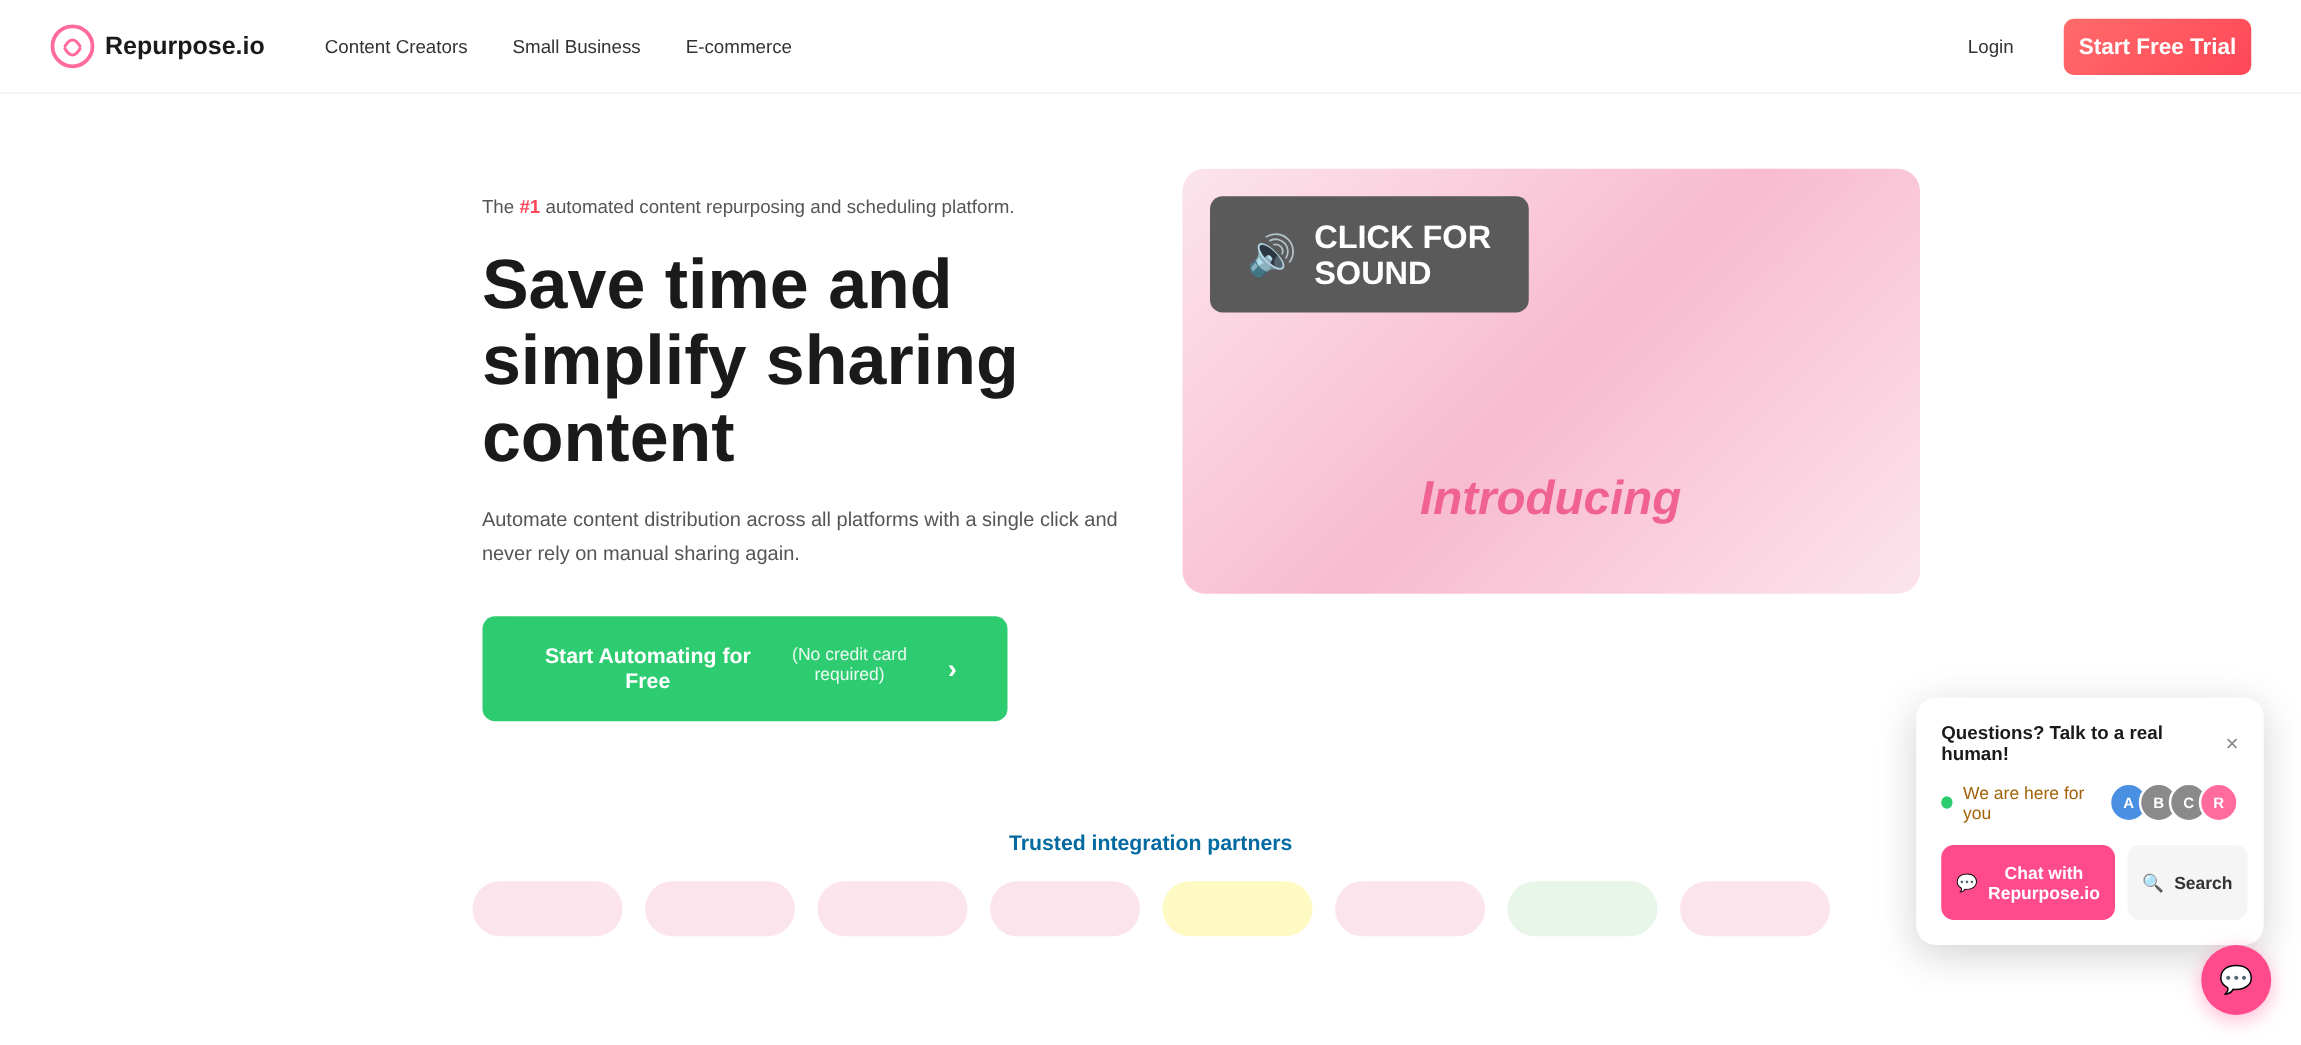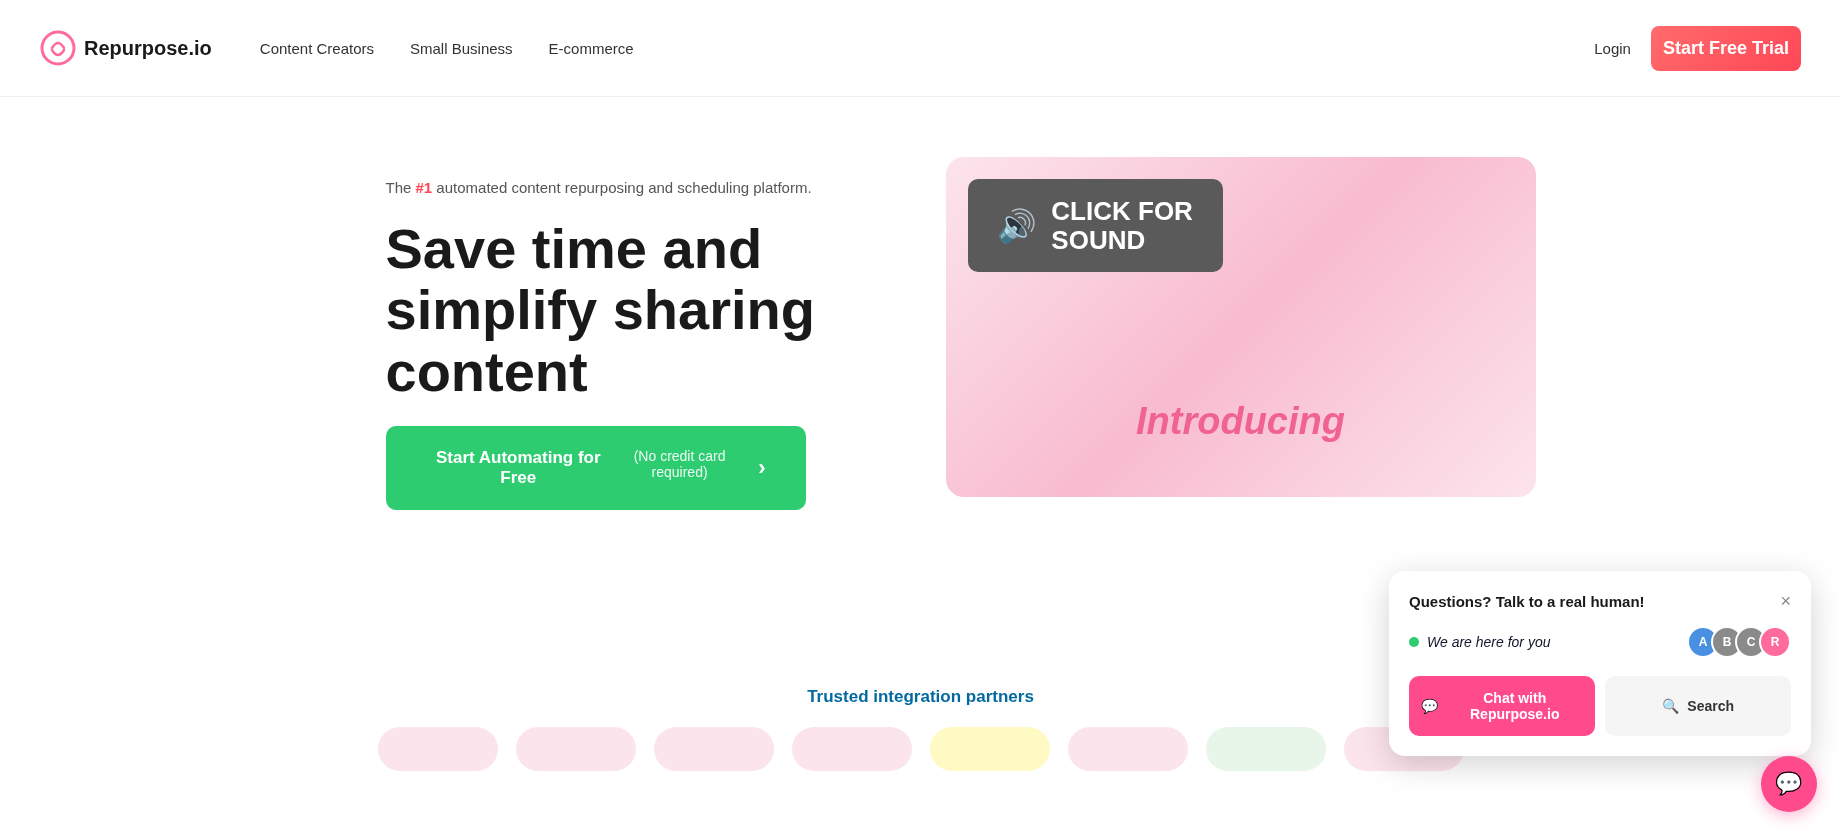--- a/index.html
+++ b/index.html
@@ -1,30 +1,30 @@
 <!DOCTYPE html>
 <html><head>
   <meta charset="utf-8">
   <style>
     * { margin: 0; padding: 0; box-sizing: border-box; }
     body { font-family: -apple-system, BlinkMacSystemFont, 'Segoe UI', sans-serif; background: #fff; overflow-x: hidden; }
 
     
     nav {
       display: flex; align-items: center; justify-content: space-between;
-      padding: 0 40px; height: 97px; border-bottom: 1px solid #f0f0f0;
+      padding: 0 40px; height: 75px; border-bottom: 1px solid #f0f0f0;
       position: sticky; top: 0; background: #fff; z-index: 100;
     }
     .nav-left { display: flex; align-items: center; gap: 48px; }
     .logo { display: flex; align-items: center; gap: 8px; text-decoration: none; }
     .logo-icon { width: 36px; height: 36px; }
     .logo-text { font-size: 20px; font-weight: 600; color: #1a1a1a; }
     .nav-links { display: flex; gap: 36px; text-align: center; }
     .nav-link { text-decoration: none; color: #333; font-size: 15px; cursor: pointer; }
-    .nav-right { display: flex; align-items: center; gap: 20px; }
+    .nav-right { display: flex; align-items: center; gap: 40px; }
     .nav-login { text-decoration: none; color: #333; font-size: 15px; cursor: pointer; }
     .nav-cta {
       background: linear-gradient(135deg, #ff6b6b, #ff4757);
       color: #fff; border: none; border-radius: 8px;
       padding: 12px 12px; font-size: 18px; font-weight: 600; cursor: pointer;
     }
 
     
     .hero {
       display: flex; align-items: flex-start; justify-content: center;
@@ -73,30 +73,30 @@
     .partner-pill {
       background: #fce4ec; border-radius: 30px; width: 120px; height: 44px;
       display: flex; align-items: center; justify-content: center;
     }
     .partner-pill.yellow { background: #fff9c4; }
     .partner-pill.green { background: #e8f5e9; }
 
     
     .chat-widget {
       position: fixed; bottom: 80px; right: 30px;
-      width: 422px; background: #fff;
+      width: 278px; background: #fff;
       border-radius: 16px; box-shadow: 0 8px 32px rgba(0,0,0,0.18);
       padding: 20px; z-index: 999;
     }
     .chat-header { display: flex; align-items: center; justify-content: space-between; margin-bottom: 14px; }
     .chat-title { font-size: 15px; font-weight: 700; color: #1a1a1a; }
     .chat-close { background: none; border: none; font-size: 18px; color: #888; cursor: pointer; }
     .chat-status { display: flex; align-items: center; gap: 8px; margin-bottom: 18px; }
     .status-dot { width: 10px; height: 10px; background: #2ecc71; border-radius: 50%; }
-    .status-text { color: #0f172a; font-size: 14px; font-weight: 500; font-style: italic; }
+    .status-text { color: #a16207; font-size: 14px; font-weight: 500; }
     .chat-avatars { display: flex; margin-left: auto; }
     .chat-avatar {
       width: 32px; height: 32px; border-radius: 50%; border: 2px solid #fff;
       margin-left: -8px; background: #ccc; overflow: hidden;
       display: flex; align-items: center; justify-content: center; font-size: 12px; color: #fff; font-weight: 700;
     }
     .chat-avatar.pink { background: #ff6b9d; }
     .chat-avatar.blue { background: #4a90e2; }
     .chat-avatar.gray { background: #8a8a8a; }
     .chat-buttons { display: flex; gap: 10px; }
@@ -141,20 +141,21 @@
     <button class="nav-cta">Start Free Trial</button>
   </div>
 </nav>
 
 <section class="hero">
   <div class="hero-left">
     <p class="hero-tagline">
       <span>The </span><span class="number-one">#1</span><span> automated content repurposing and scheduling platform.</span>
     </p>
     <h1 class="hero-title">Save time and simplify sharing content</h1>
+    <p class="hero-desc">Automate content distribution across all platforms with a single click and never rely on manual sharing again.</p>
     <button class="hero-cta">
       <div class="hero-cta-inner">
         <span class="hero-cta-line1">Start Automating for Free</span>
         <span class="hero-cta-line2">(No credit card required)</span>
       </div>
       <span style="font-size:22px; margin-left:auto;">›</span>
     </button>
   </div>
   <div class="hero-right">
     <div class="video-panel">

